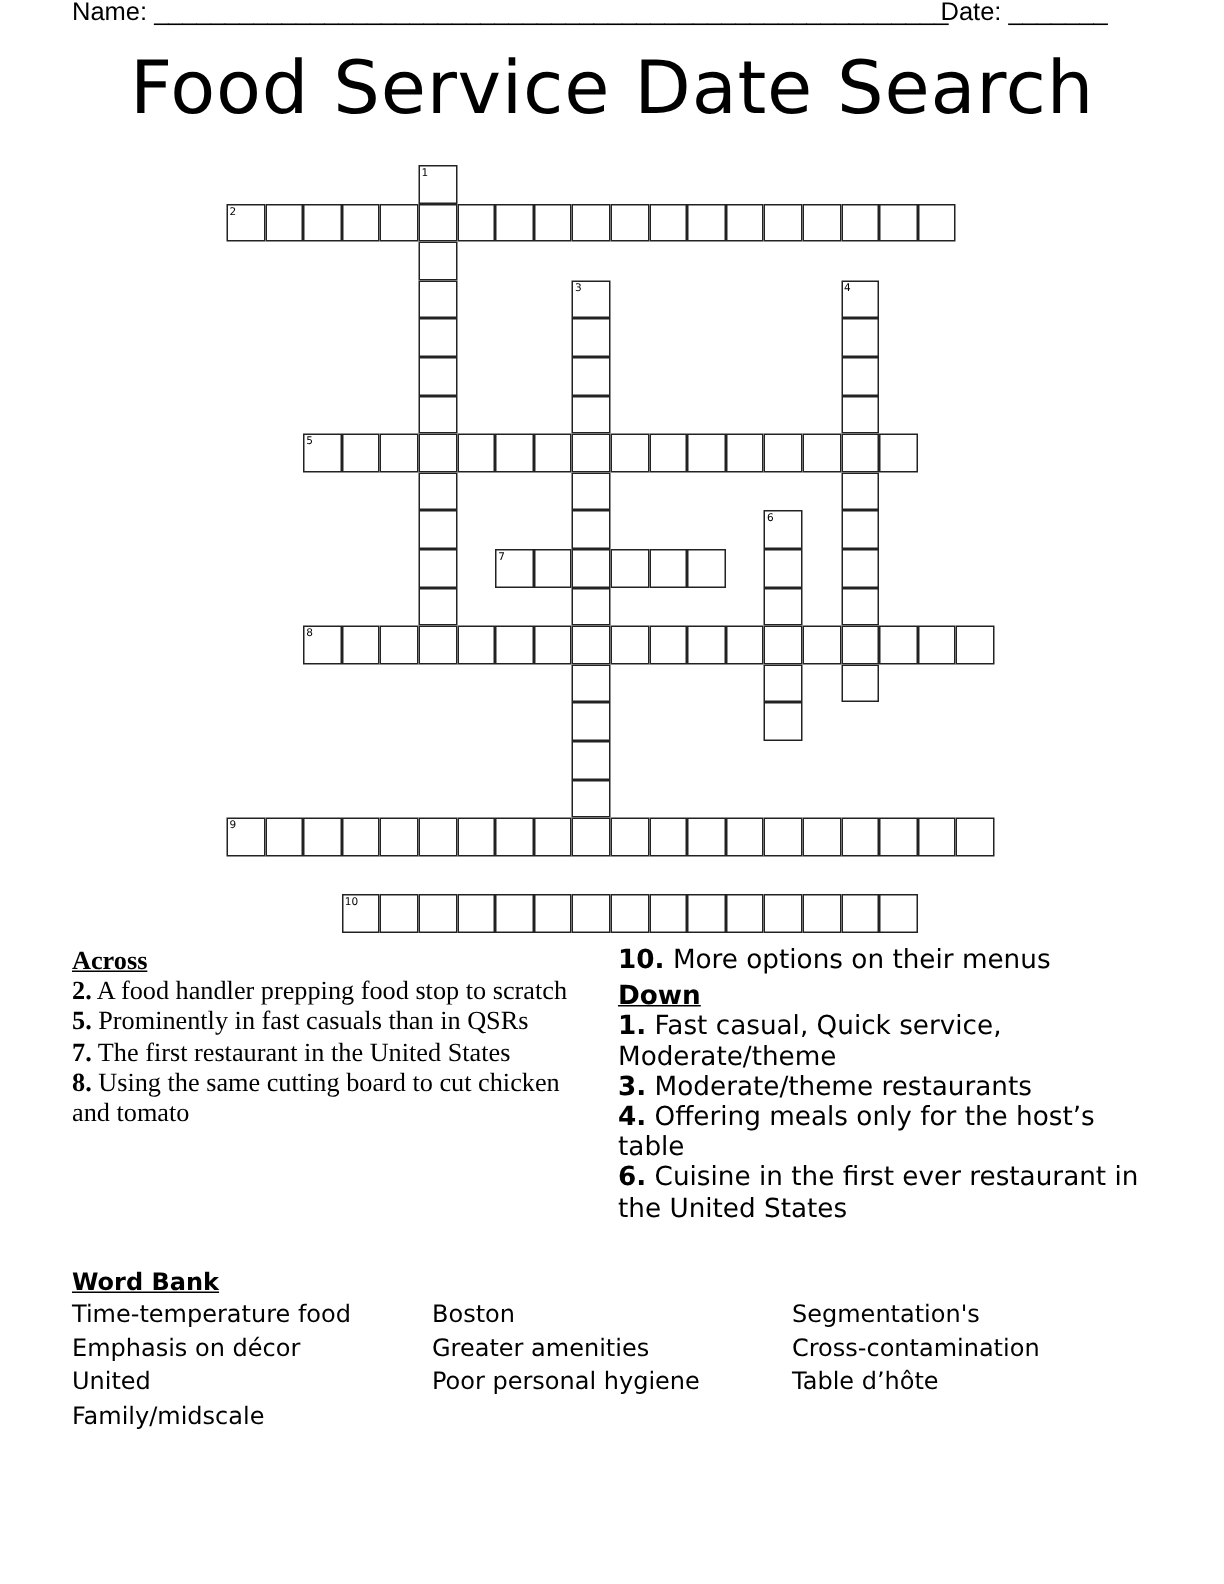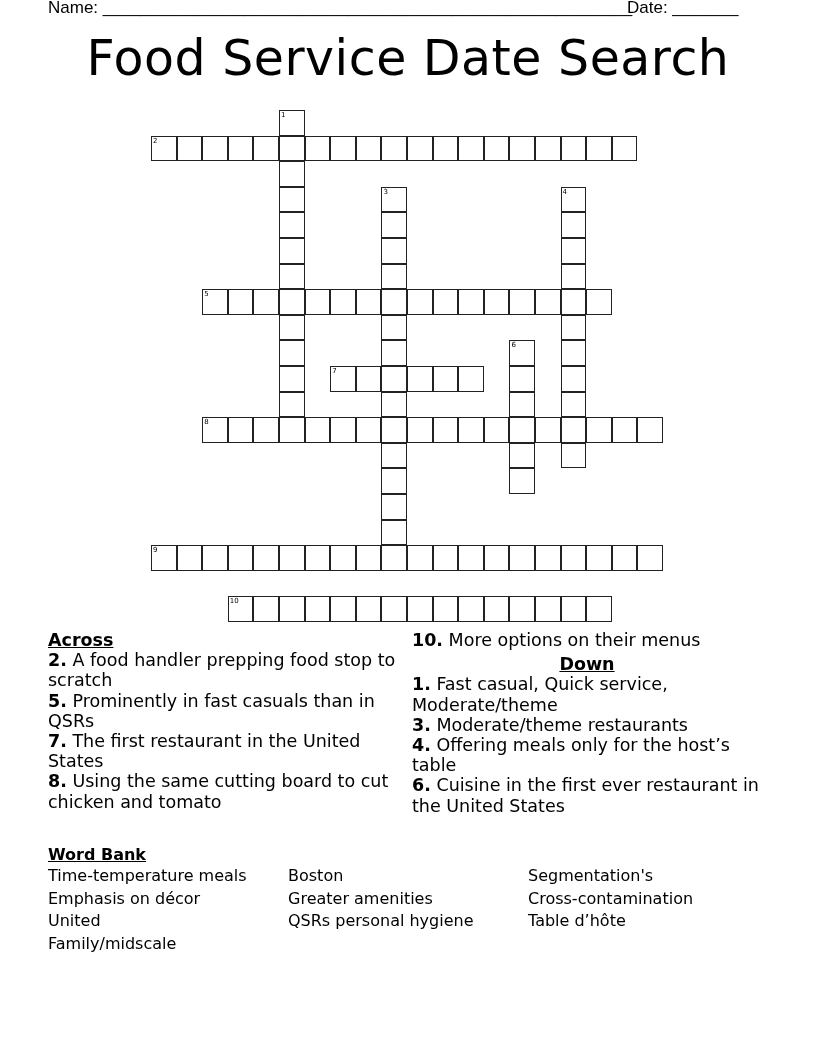--- a/index.html
+++ b/index.html
@@ -172,44 +172,44 @@
     <div class="cell" style="left: 407px; top: 596.4px;"></div>
     <div class="cell" style="left: 432.6px; top: 596.4px;"></div>
     <div class="cell" style="left: 458.2px; top: 596.4px;"></div>
     <div class="cell" style="left: 483.8px; top: 596.4px;"></div>
     <div class="cell" style="left: 509.4px; top: 596.4px;"></div>
     <div class="cell" style="left: 535px; top: 596.4px;"></div>
     <div class="cell" style="left: 560.6px; top: 596.4px;"></div>
     <div class="cell" style="left: 586.2px; top: 596.4px;"></div>
   </div>
 
-<div class="clues" style="left:48px; top:630px; width:350px;">
+<div class="clues" style="left:48px; top:630px; width:350px;font-family:Liberation Serif, serif;">
   <div class="head">Across</div>
   <div class="clue"><span class="n">2.</span> <span>A food handler prepping food stop to scratch</span></div>
   <div class="clue"><span class="n">5.</span> <span>Prominently in fast casuals than in QSRs</span></div>
   <div class="clue"><span class="n">7.</span> <span>The first restaurant in the United States</span></div>
   <div class="clue"><span class="n">8.</span> <span>Using the same cutting board to cut chicken and tomato</span></div>
 </div>
 
 <div class="clues" style="left:412px; top:630px; width:350px;">
   <div class="clue"><span class="n">10.</span> <span>More options on their menus</span></div>
-  <div class="head" style="margin-top:4px;text-align:center;">Down</div>
+  <div class="head" style="margin-top:4px;">Down</div>
   <div class="clue"><span class="n">1.</span> <span>Fast casual, Quick service, Moderate/theme</span></div>
   <div class="clue"><span class="n">3.</span> <span>Moderate/theme restaurants</span></div>
   <div class="clue"><span class="n">4.</span> <span>Offering meals only for the host’s table</span></div>
   <div class="clue"><span class="n">6.</span> <span>Cuisine in the first ever restaurant in the United States</span></div>
 </div>
 
 <div class="bank">
   <div class="head">Word Bank</div>
   <div class="bank-grid">
-    <div>Time-temperature meals</div>
+    <div>Time-temperature food</div>
     <div>Boston</div>
     <div>Segmentation's</div>
     <div>Emphasis on décor</div>
     <div>Greater amenities</div>
     <div>Cross-contamination</div>
     <div>United</div>
-    <div>QSRs personal hygiene</div>
+    <div>Poor personal hygiene</div>
     <div>Table d’hôte</div>
     <div>Family/midscale</div>
   </div>
 </div>
 
 </body></html>

